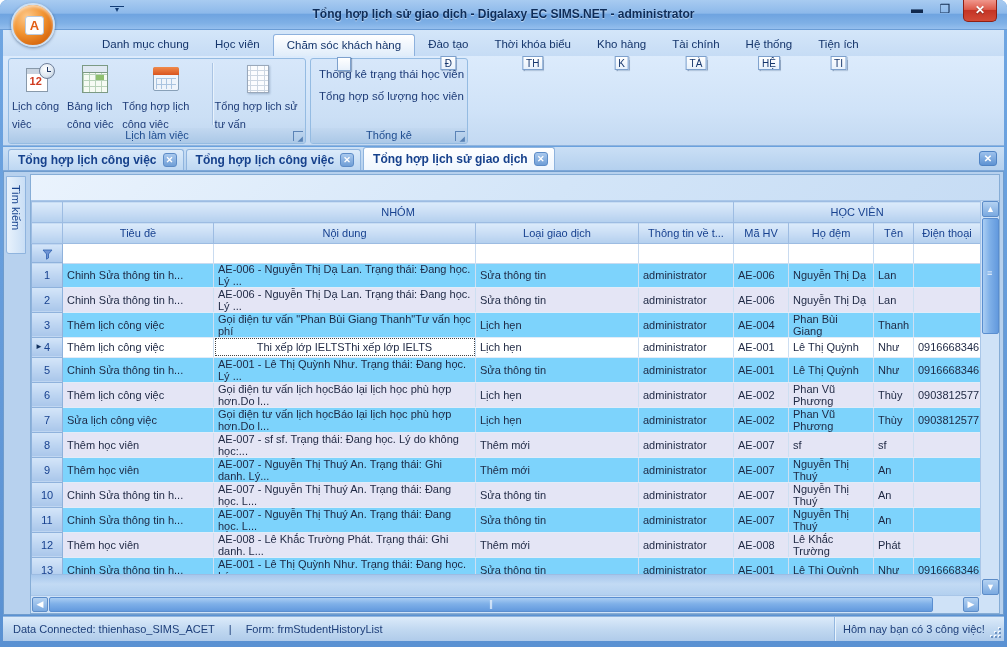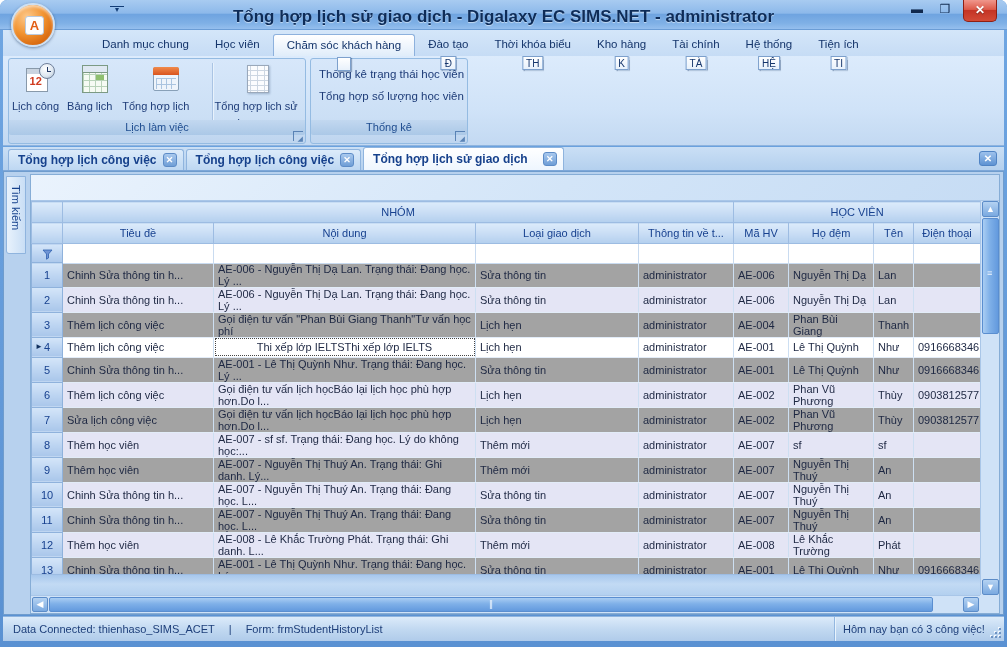--- a/index.html
+++ b/index.html
@@ -12,21 +12,21 @@
   }
   
   #titlebar {
     position:absolute; left:0; top:0; width:1007px; height:30px;
     background:linear-gradient(180deg,#a8cbf1 0%,#8db9ea 45%,#6fa4e0 50%,#7fb0e6 80%,#95bfee 100%);
     border-radius:7px 7px 0 0;
     border-bottom:1px solid #6b9dd6;
   }
   #title-text {
     position:absolute; left:0; right:0; top:7px; text-align:center;
-    font-size:17px; font-weight:700; color:#0e2c58; text-shadow:0 1px 1px rgba(255,255,255,.55);
+    font-size:12px; font-weight:700; color:#0e2c58; text-shadow:0 1px 1px rgba(255,255,255,.55);
   }
   #app-button {
     position:absolute; left:11px; top:3px; width:44px; height:44px; border-radius:50%;
     background:radial-gradient(circle at 35% 30%, #fdc98b 0%, #f1922f 45%, #d96a10 75%, #b45408 100%);
     border:2px solid #cfe0f2; box-shadow:0 1px 3px rgba(20,50,90,.5), inset 0 2px 3px rgba(255,255,255,.6);
     z-index:60;
   }
   #app-button .app-letter {
     position:absolute; left:12px; top:11px; width:19px; height:19px; background:#fdfdfd;
     border:1px solid #b9c9dd; border-radius:3px; text-align:center;
@@ -69,21 +69,21 @@
     position:absolute; left:3px; right:3px; top:56px; height:90px;
     background:linear-gradient(180deg,#dcebfc 0%,#d0e3f8 60%,#c3d9f2 100%);
     border-bottom:1px solid #8fb4de; display:flex; padding:2px 0 1px 5px;
   }
   .rgroup {
     position:relative; height:86px; margin-right:4px;
     background:linear-gradient(180deg,#d7e7fa 0%,#cbdff5 70%,#bed5ef 100%);
     border:1px solid #94bbe2; border-radius:3px;
   }
   .rgroup-caption {
-    position:absolute; left:0; right:0; bottom:8px; height:15px;
+    position:absolute; left:0; right:0; bottom:0; height:15px;
     background:linear-gradient(180deg,#c2d8f0,#abc8e7);
     border-radius:0 0 2px 2px; text-align:center;
     font-size:11px; color:#1e4c8f; line-height:14px;
   }
   .dialog-launcher {
     position:absolute; right:2px; bottom:2px; width:10px; height:10px; cursor:pointer;
     border-left:1px solid #4a76ad; border-top:1px solid #4a76ad; opacity:.85;
   }
   .dialog-launcher:after { content:"◢"; position:absolute; right:0; bottom:-2px; font-size:7px; color:#4a76ad; }
   #group-buttons { display:flex; align-items:flex-start; height:68px; padding:2px 3px 0 3px; }
@@ -131,21 +131,21 @@
   #doctab-bar {
     position:absolute; left:3px; right:3px; top:147px; height:24px;
     background:linear-gradient(180deg,#cadff5,#b4d0ee); border-bottom:1px solid #7da7d8;
     display:flex; align-items:flex-end; padding-left:5px;
   }
   .doctab {
     height:21px; display:flex; align-items:center; padding:0 6px 0 9px; margin-right:2px; cursor:pointer;
     background:linear-gradient(180deg,#dcebfa,#bdd7f2); border:1px solid #8fb4de; border-bottom:none;
     border-radius:3px 3px 0 0; font-size:12px; font-weight:700; color:#16418c; white-space:nowrap;
   }
-  .doctab.active { background:linear-gradient(180deg,#ffffff,#eef6fe); height:23px;gap:9px; }
+  .doctab.active { background:linear-gradient(180deg,#ffffff,#eef6fe); height:23px; }
   .tab-close {
     width:14px; height:14px; margin-left:6px; border-radius:3px;
     background:linear-gradient(180deg,#a9c9ee,#6f9ed6); border:1px solid #5d8cc7;
     color:#fff; font-size:9px; font-weight:700; line-height:12px; text-align:center; cursor:pointer;
   }
   #tabbar-close {
     position:absolute; right:7px; top:4px; width:18px; height:15px; border-radius:3px;
     background:linear-gradient(180deg,#9dc1ec,#5e93d3); border:1px solid #4f83c4;
     color:#fff; font-size:10px; font-weight:700; line-height:13px; text-align:center; cursor:pointer;
   }
@@ -158,21 +158,21 @@
     position:absolute; left:2px; top:4px; width:20px; height:78px;
     background:linear-gradient(90deg,#e8f2fc,#c9def5); border:1px solid #8fb4de; border-radius:0 0 0 3px; cursor:pointer;
   }
   #search-dock span {
     position:absolute; left:3px; top:8px; font-size:11px; color:#16418c; white-space:nowrap;
     writing-mode:vertical-rl;
   }
   
   #grid {
     position:absolute; left:26px; top:2px; width:970px; height:440px;
-    background:#a3a3a3; border:1px solid #86add6;
+    background:#7dd3fc; border:1px solid #86add6;
   }
   #grid-toolbar {
     position:absolute; left:0; top:0; right:0; height:26px;
     background:linear-gradient(135deg,#eaf3fd 0%,#d3e5f8 55%,#c6dcf4 100%);
     border-bottom:1px solid #a9c6e8;
   }
   #grid-table { position:absolute; left:0; top:26px; width:949px; border-collapse:collapse; table-layout:fixed; }
   #grid-table th, #grid-table td {
     overflow:hidden; white-space:nowrap; font-weight:400;
   }

